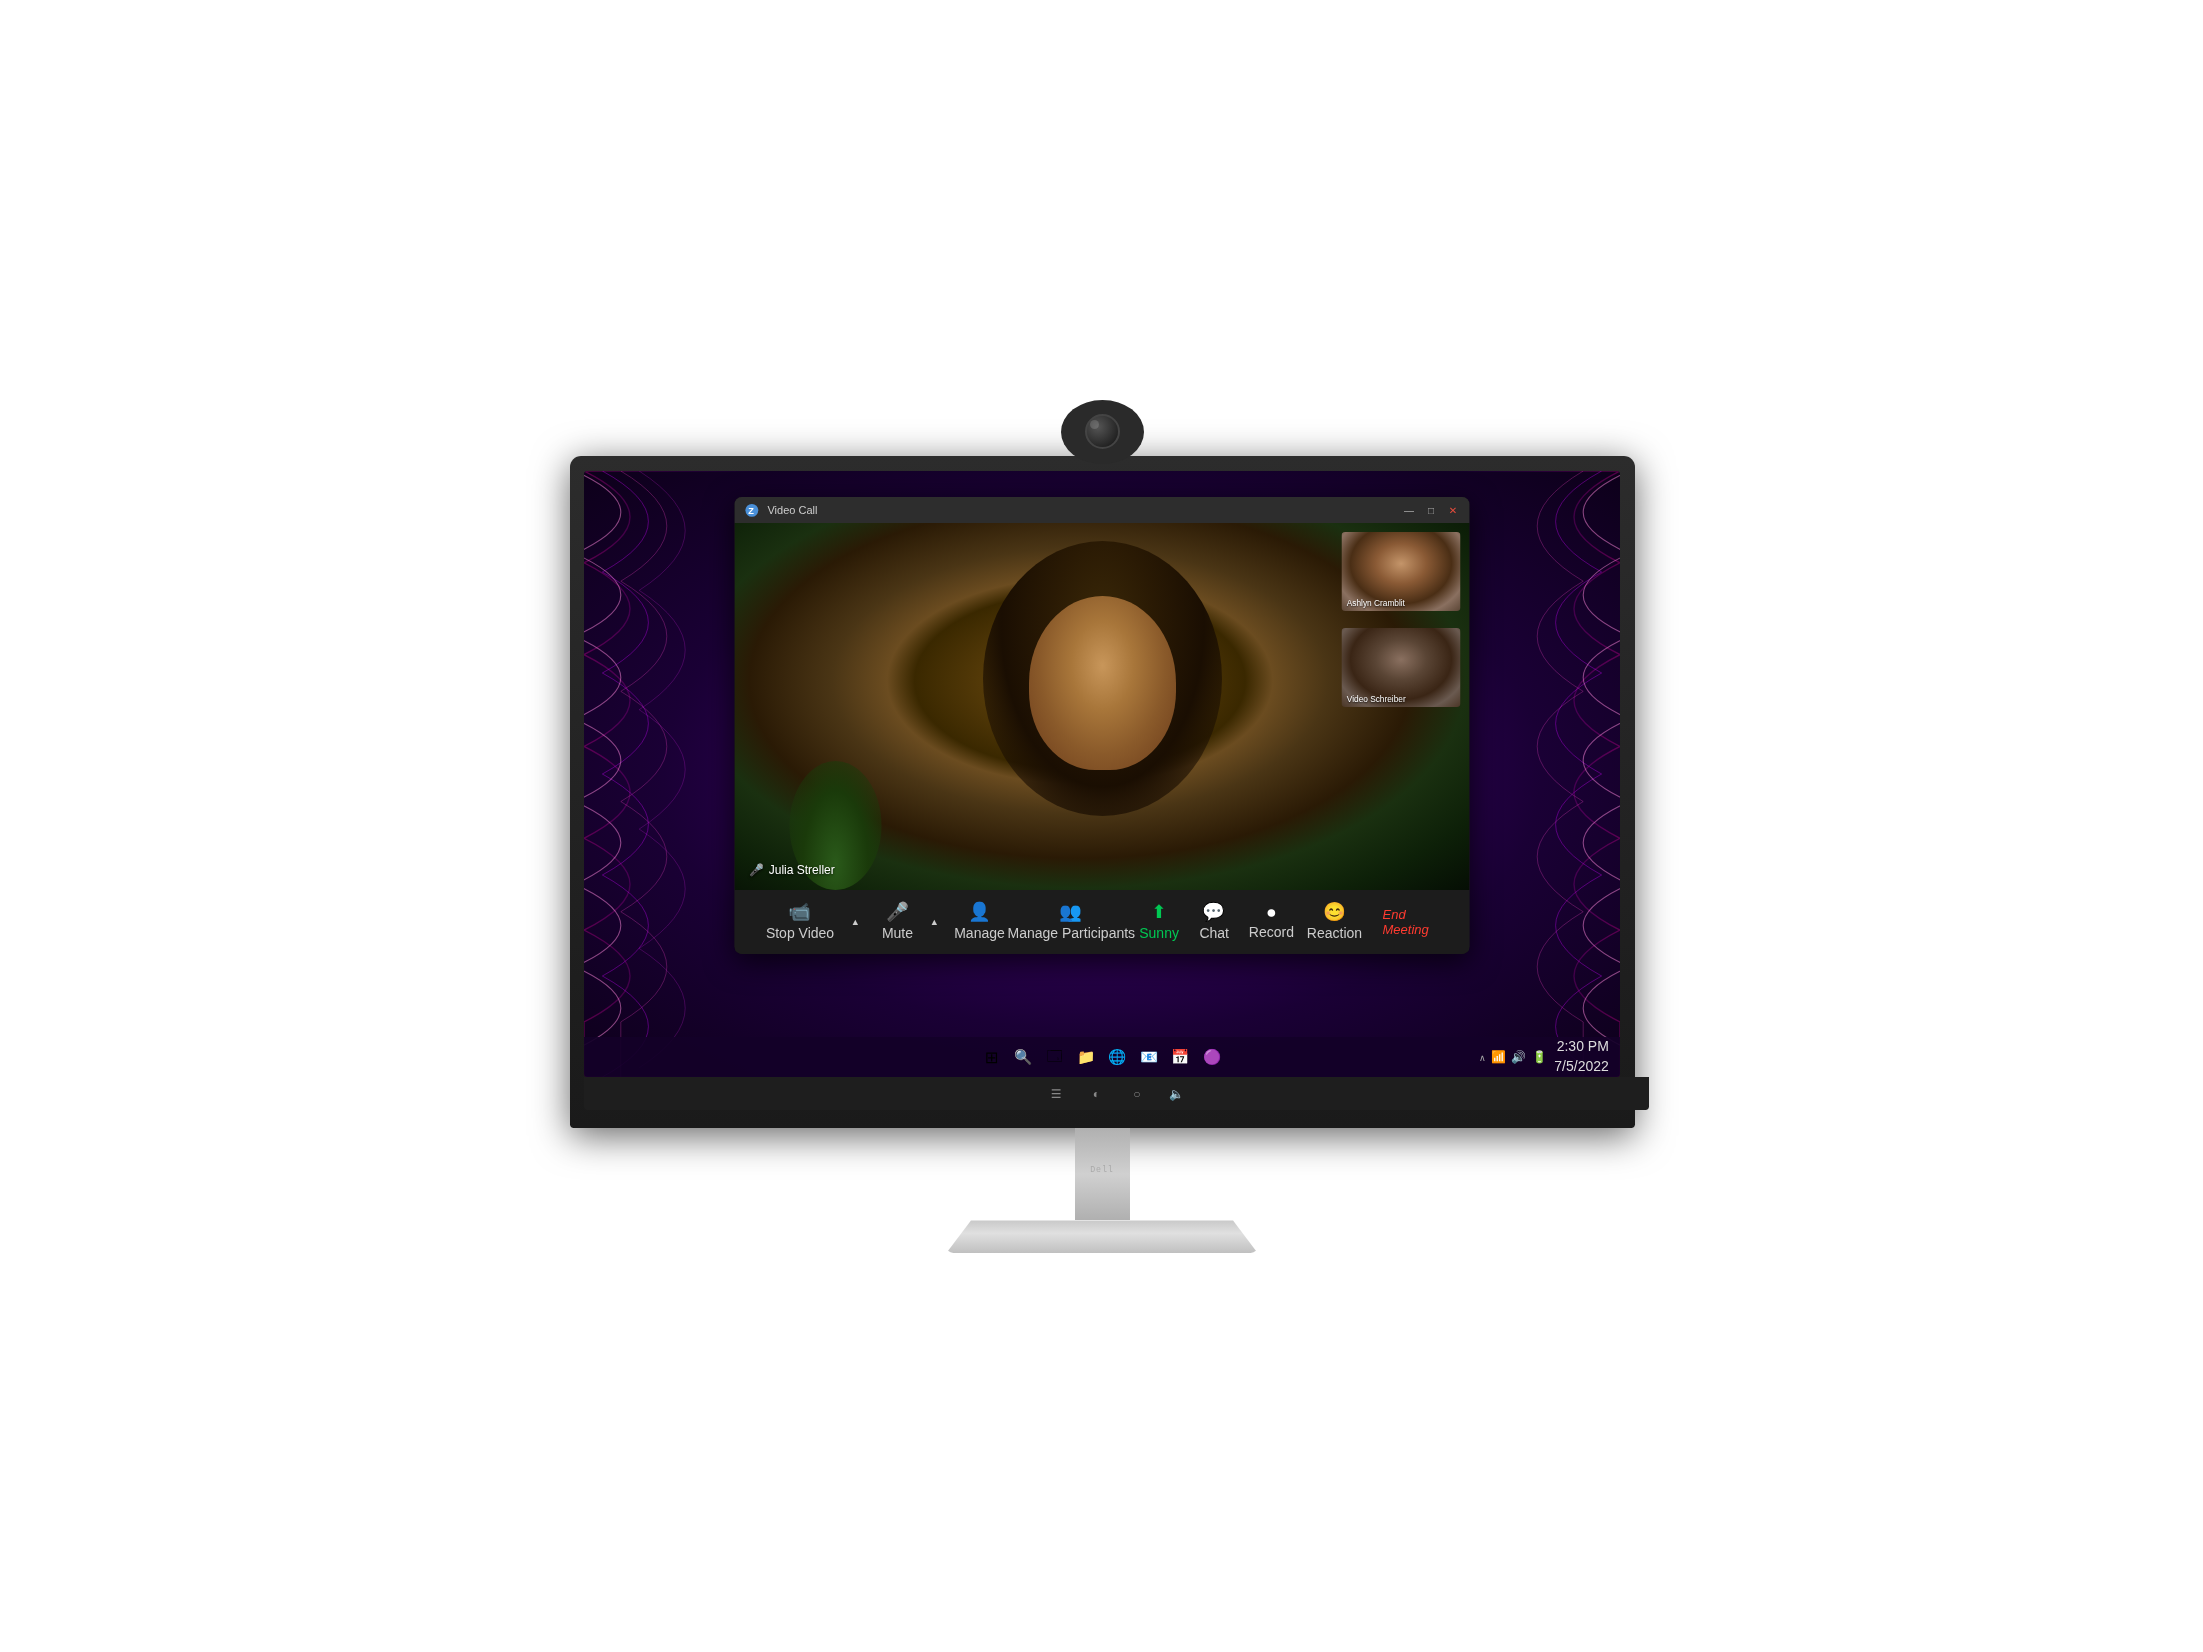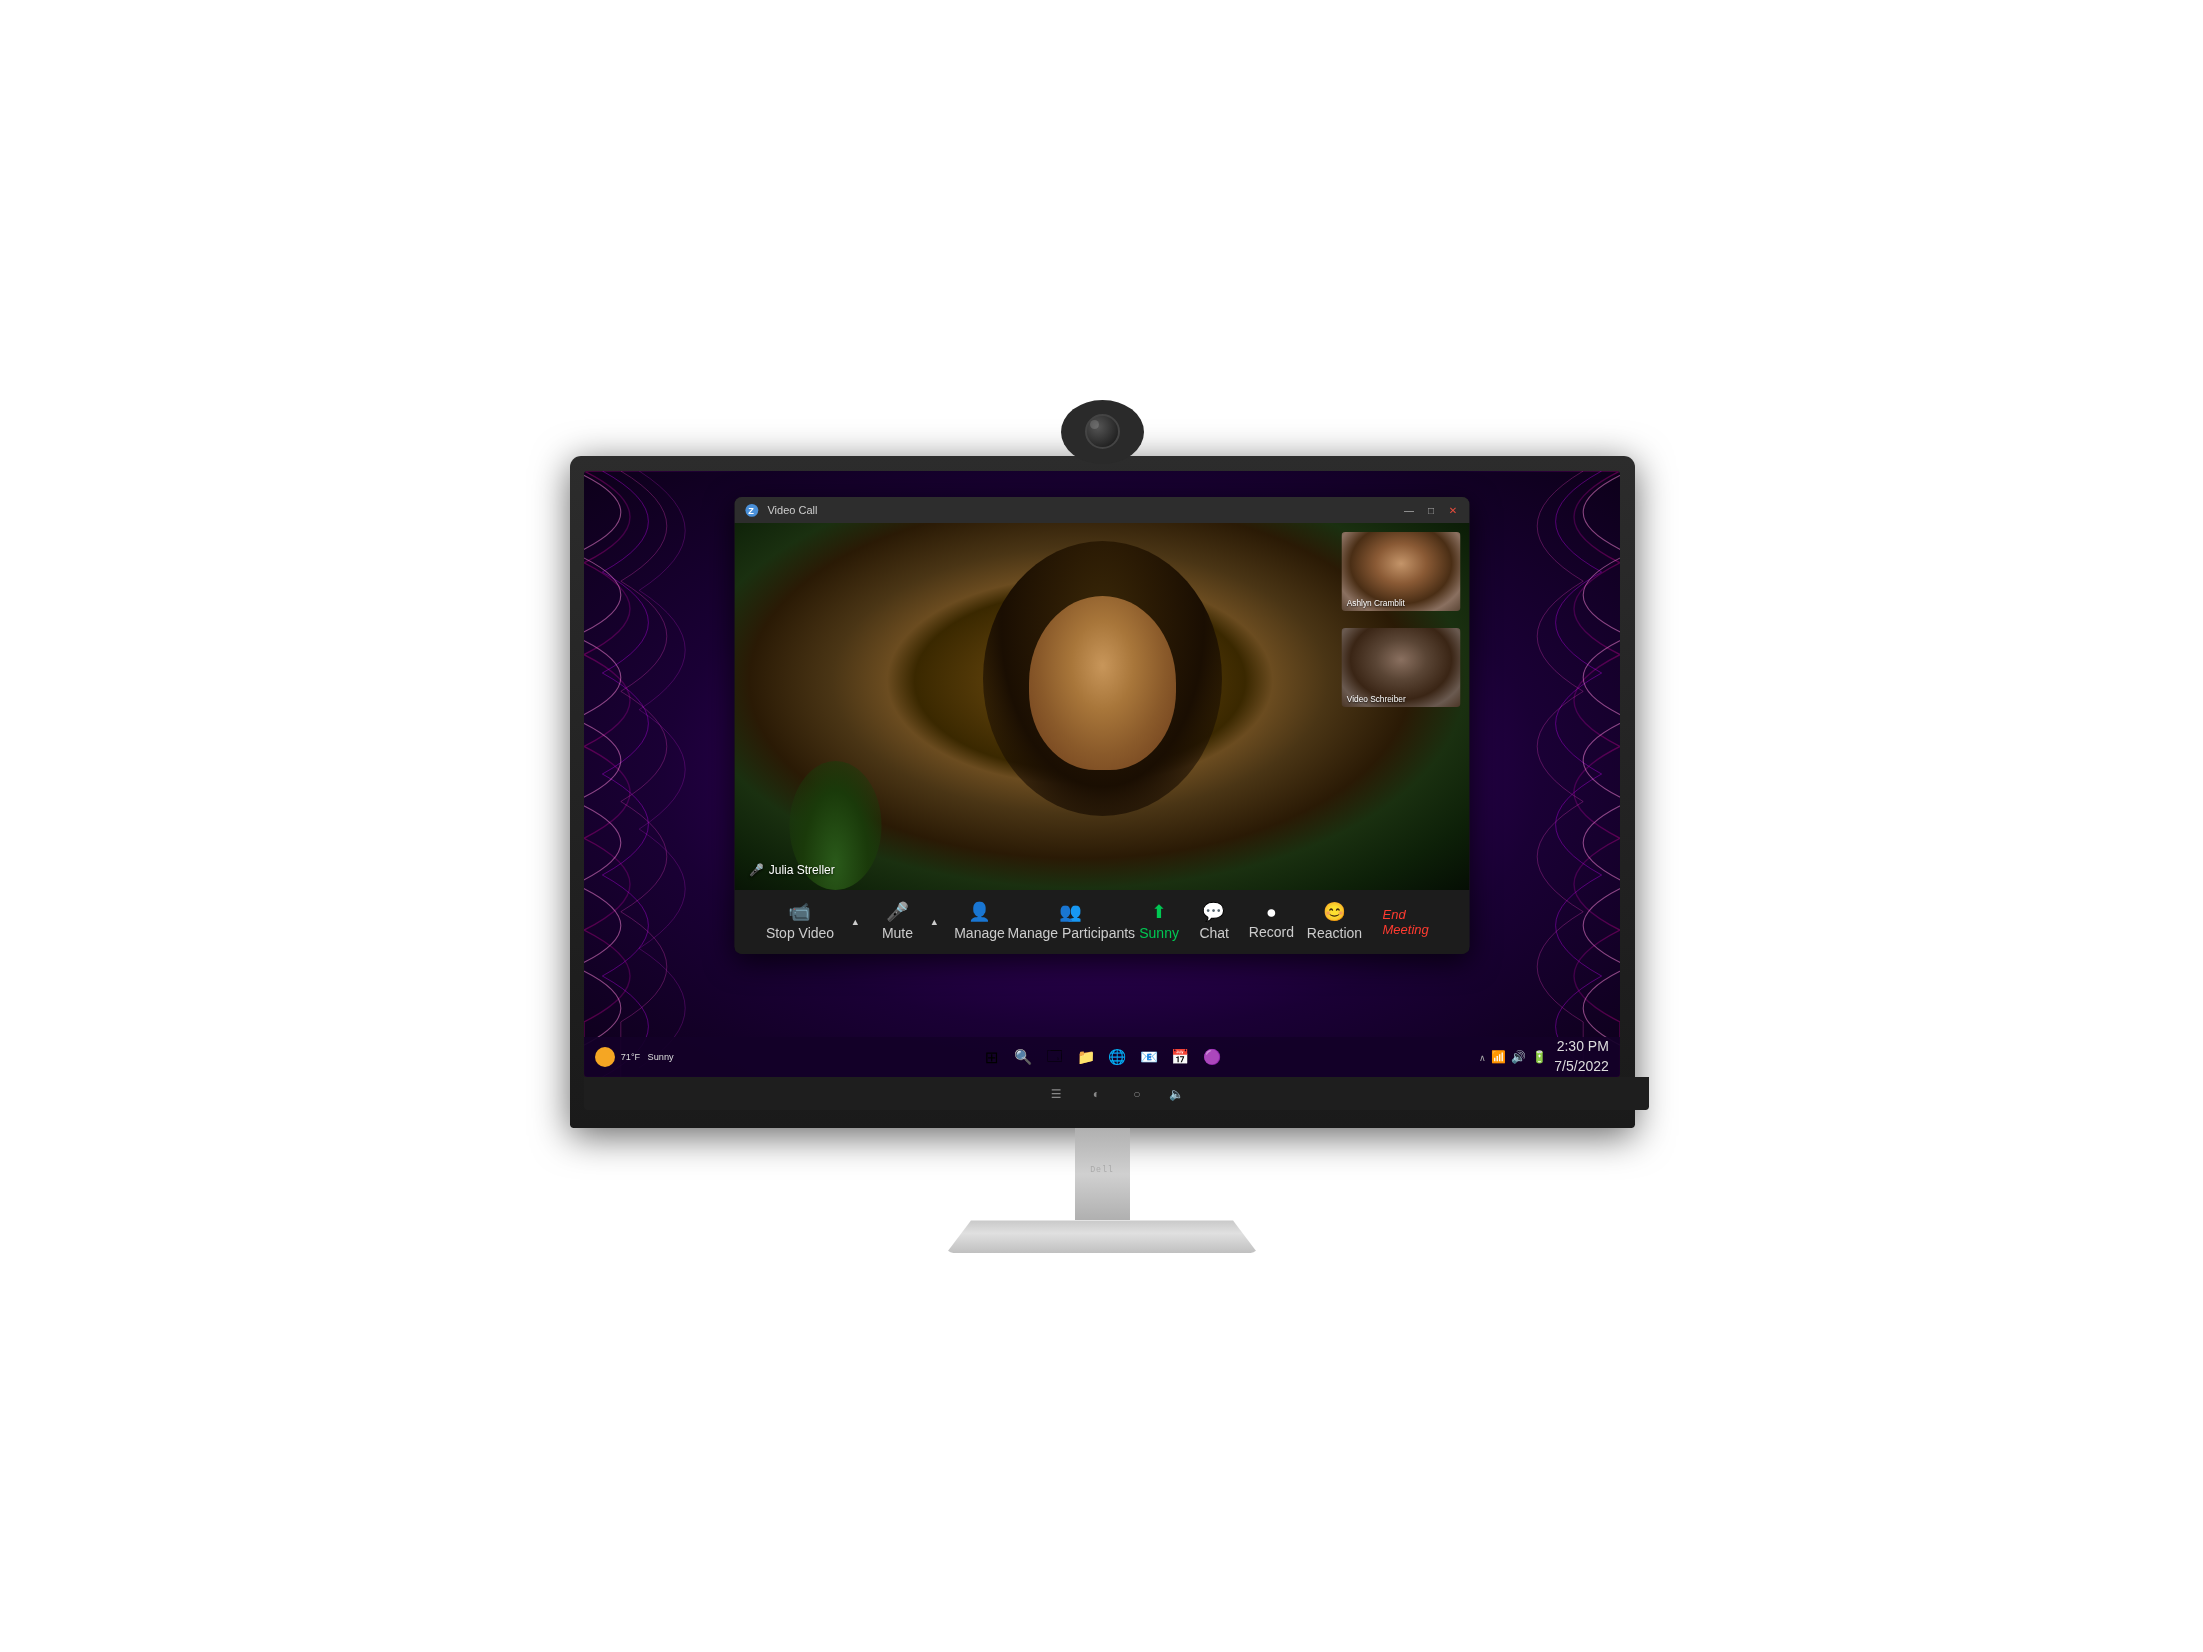--- a/index.html
+++ b/index.html
@@ -511,28 +511,20 @@
             <span class="ctrl-icon">😊</span>
             <span class="ctrl-label">Reaction</span>
           </div>
 
           <div class="end-meeting">End Meeting</div>
 
         </div>
       </div>
 
       <div class="taskbar">
-        <div class="taskbar-left">
-          <div class="weather-sun"></div>
-          <div class="weather-info">
-            <span>71°F</span>
-            <br>
-            <span>Sunny</span>
-          </div>
-        </div>
 
         <div class="taskbar-center">
           <div class="taskbar-icon" style="font-size:16.5px;">⊞</div>
           <div class="taskbar-icon">🔍</div>
           <div class="taskbar-icon">🗔</div>
           <div class="taskbar-icon">📁</div>
           <div class="taskbar-icon" style="font-size:14.7px; color:#0078d4;">🌐</div>
           <div class="taskbar-icon">📧</div>
           <div class="taskbar-icon">📅</div>
           <div class="taskbar-icon" style="color:#5b5fc7; font-size:14.7px;">🟣</div>

